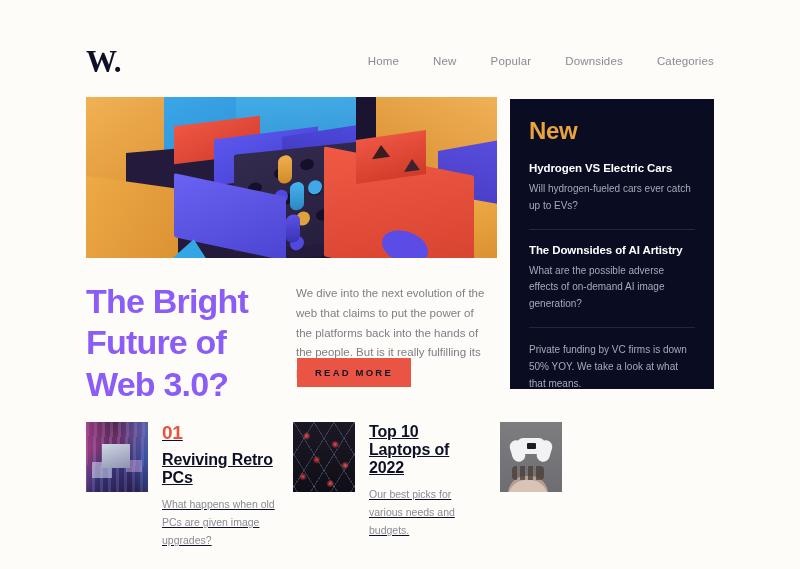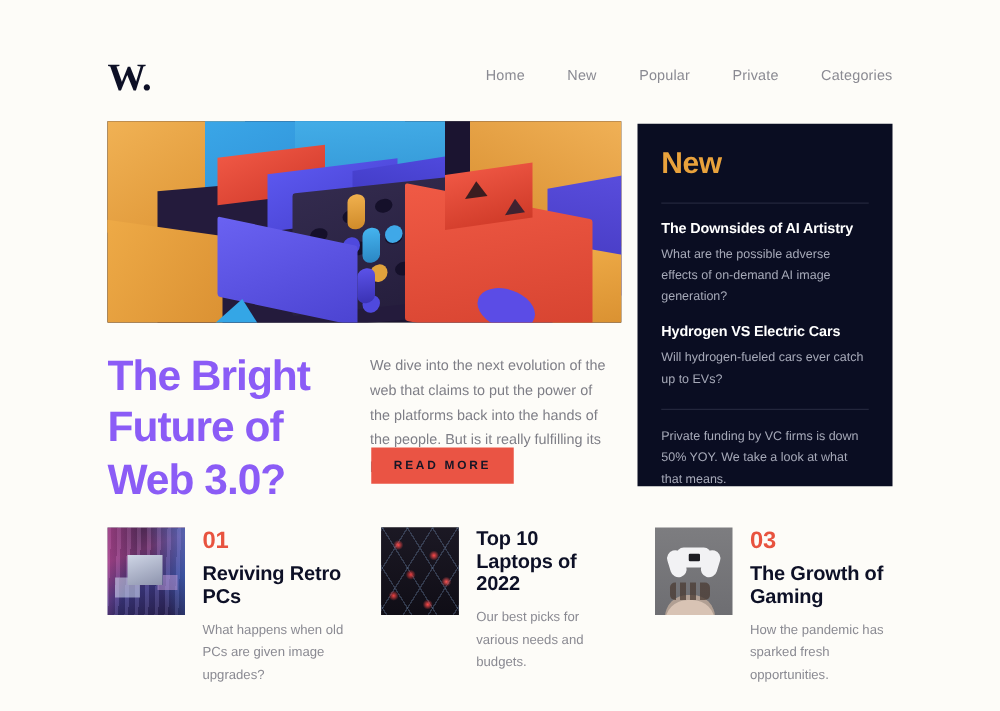--- a/index.html
+++ b/index.html
@@ -237,21 +237,22 @@
     color: #A6A9B8;
   }
 
   
   .cards-row {
     position: absolute;
     left: 86px;
     top: 422px;
     width: 628px;
     display: flex;
-    gap: 30px;
+    gap: 18px;
+    text-decoration: underline;
   }
 
   .card {
     display: flex;
     gap: 14px;
     width: 189px;
   }
 
   .card-thumb {
     flex: 0 0 auto;
@@ -382,21 +383,21 @@
 <body>
 
 <div class="page">
 
   <header class="site-header">
     <div class="logo">W.</div>
     <nav class="main-nav">
       <span class="nav-link">Home</span>
       <span class="nav-link">New</span>
       <span class="nav-link">Popular</span>
-      <span class="nav-link">Private</span>
+      <span class="nav-link">Downsides</span>
       <span class="nav-link">Categories</span>
     </nav>
   </header>
 
   <figure class="hero-figure">
     <div class="hero-art">
       <div class="blk bg-orange-tl"></div>
       <div class="blk bg-blue-top"></div>
       <div class="blk bg-teal-top"></div>
       <div class="blk bg-dark"></div>
@@ -449,28 +450,28 @@
   </figure>
 
   <h1 class="hero-title">The Bright Future of Web 3.0?</h1>
   <p class="hero-body">We dive into the next evolution of the web that claims to put the power of the platforms back into the hands of the people. But is it really fulfilling its promise?</p>
   <button class="read-more-btn">Read More</button>
 
   <aside class="new-panel">
     <div class="new-panel-title">New</div>
 
     <article class="news-item">
+      <h3 class="news-title">Hydrogen VS Electric Cars</h3>
+      <p class="news-desc">Will hydrogen-fueled cars ever catch up to EVs?</p>
+    </article>
+
+    <article class="news-item">
       <div class="news-divider"></div>
       <h3 class="news-title">The Downsides of AI Artistry</h3>
       <p class="news-desc">What are the possible adverse effects of on-demand AI image generation?</p>
-    </article>
-
-    <article class="news-item">
-      <h3 class="news-title">Hydrogen VS Electric Cars</h3>
-      <p class="news-desc">Will hydrogen-fueled cars ever catch up to EVs?</p>
     </article>
 
     <article class="news-item">
       <div class="news-divider"></div>
       <p class="news-desc">Private funding by VC firms is down 50% YOY. We take a look at what that means.</p>
     </article>
   </aside>
 
   <section class="cards-row">
 
@@ -491,22 +492,17 @@
       </div>
     </article>
 
     <article class="card">
       <div class="card-thumb thumb-gamepad">
         <div class="gp-body"></div>
         <div class="gp-screen"></div>
         <div class="gp-hand"></div>
         <div class="gp-fingers"></div>
       </div>
-      <div class="card-body">
-        <div class="card-number">03</div>
-        <h3 class="card-title">The Growth of Gaming</h3>
-        <p class="card-desc">How the pandemic has sparked fresh opportunities.</p>
-      </div>
     </article>
 
   </section>
 
 </div>
 
 </body></html>

